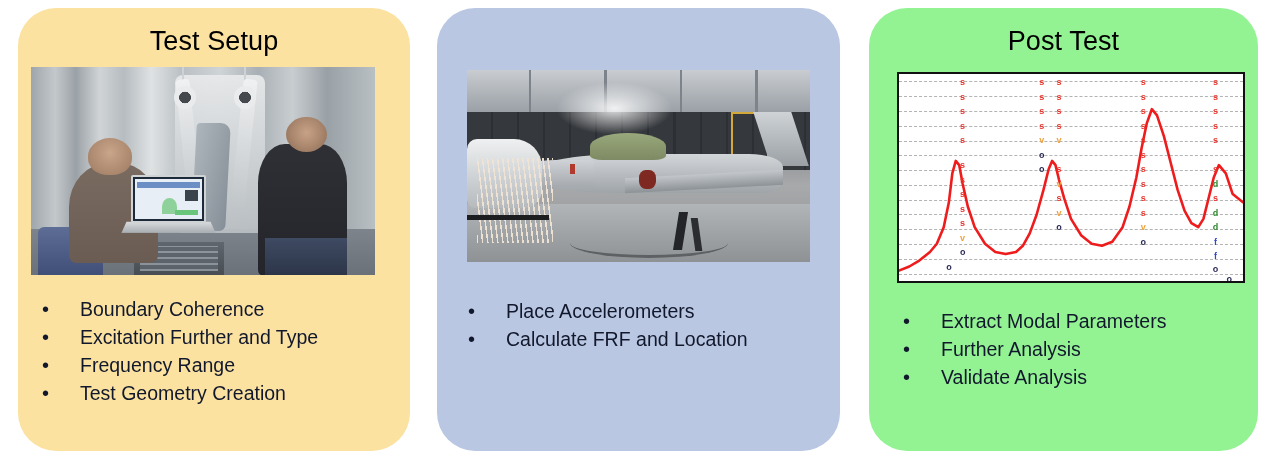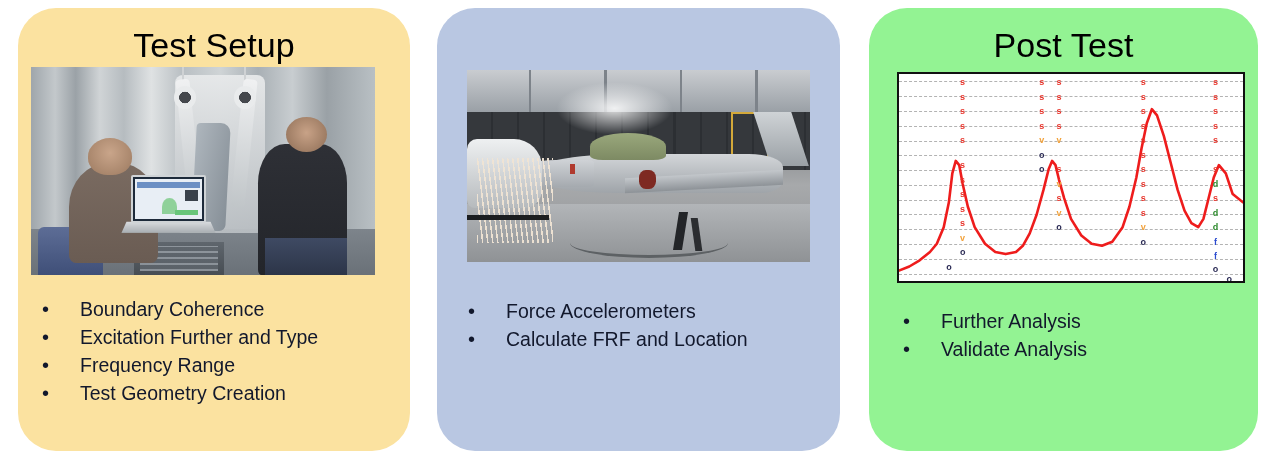--- a/index.html
+++ b/index.html
@@ -27,21 +27,21 @@
   }
   .panel-setup { left: 18px;  width: 392px; background: #FBE2A0; }
   .panel-exec  { left: 437px; width: 403px; background: #B9C7E2; }
   .panel-post  { left: 869px; width: 389px; background: #93F393; }
 
   .panel-title {
     position: absolute;
     left: 0; right: 0;
     top: 18px;
     text-align: center;
-    font-size: 34px;
+    font-size: 27px;
     color: #000000;
     font-family: "Liberation Sans", sans-serif;
     letter-spacing: 0.1px;
   }
 
   .media {
     position: absolute;
     overflow: hidden;
   }
   .media-1 { left: 13px;  top: 59px; width: 344px; height: 208px; }
@@ -253,21 +253,21 @@
         <div class="p2-stand-b"></div>
         <div class="p2-intake"></div>
         <div class="p2-wires"></div>
         <div class="p2-cable"></div>
         <div class="p2-hose"></div>
       </div>
     </div>
 
     <div class="bullets bullets-2">
       <div class="bullet-row">
-        <span class="bullet-dot">•</span><span class="bullet-text">Force Accelerometers</span>
+        <span class="bullet-dot">•</span><span class="bullet-text">Place Accelerometers</span>
       </div>
       <div class="bullet-row">
         <span class="bullet-dot">•</span><span class="bullet-text">Calculate FRF and Location</span>
       </div>
     </div>
   </div>
 
   <div class="panel panel-post" style="background: rgb(147, 243, 147);">
     <div class="panel-title">Post Test</div>
 
@@ -348,20 +348,23 @@
             <div class="marker" style="left: 92%; top: 81%; color: rgb(43, 75, 207); transform: translate(-50%, -50%);">f</div>
             <div class="marker" style="left: 92%; top: 88%; color: rgb(43, 75, 207); transform: translate(-50%, -50%);">f</div>
             <div class="marker" style="left: 92%; top: 94%; color: rgb(43, 43, 85); transform: translate(-50%, -50%);">o</div>
             <div class="marker" style="left: 96%; top: 99%; color: rgb(43, 43, 85); transform: translate(-50%, -50%);">o</div>
           </div>
       </div>
     </div>
 
     <div class="bullets bullets-3">
       <div class="bullet-row">
+        <span class="bullet-dot">•</span><span class="bullet-text">Extract Modal Parameters</span>
+      </div>
+      <div class="bullet-row">
         <span class="bullet-dot">•</span><span class="bullet-text">Further Analysis</span>
       </div>
       <div class="bullet-row">
         <span class="bullet-dot">•</span><span class="bullet-text">Validate Analysis</span>
       </div>
     </div>
   </div>
 
 </div>
 

